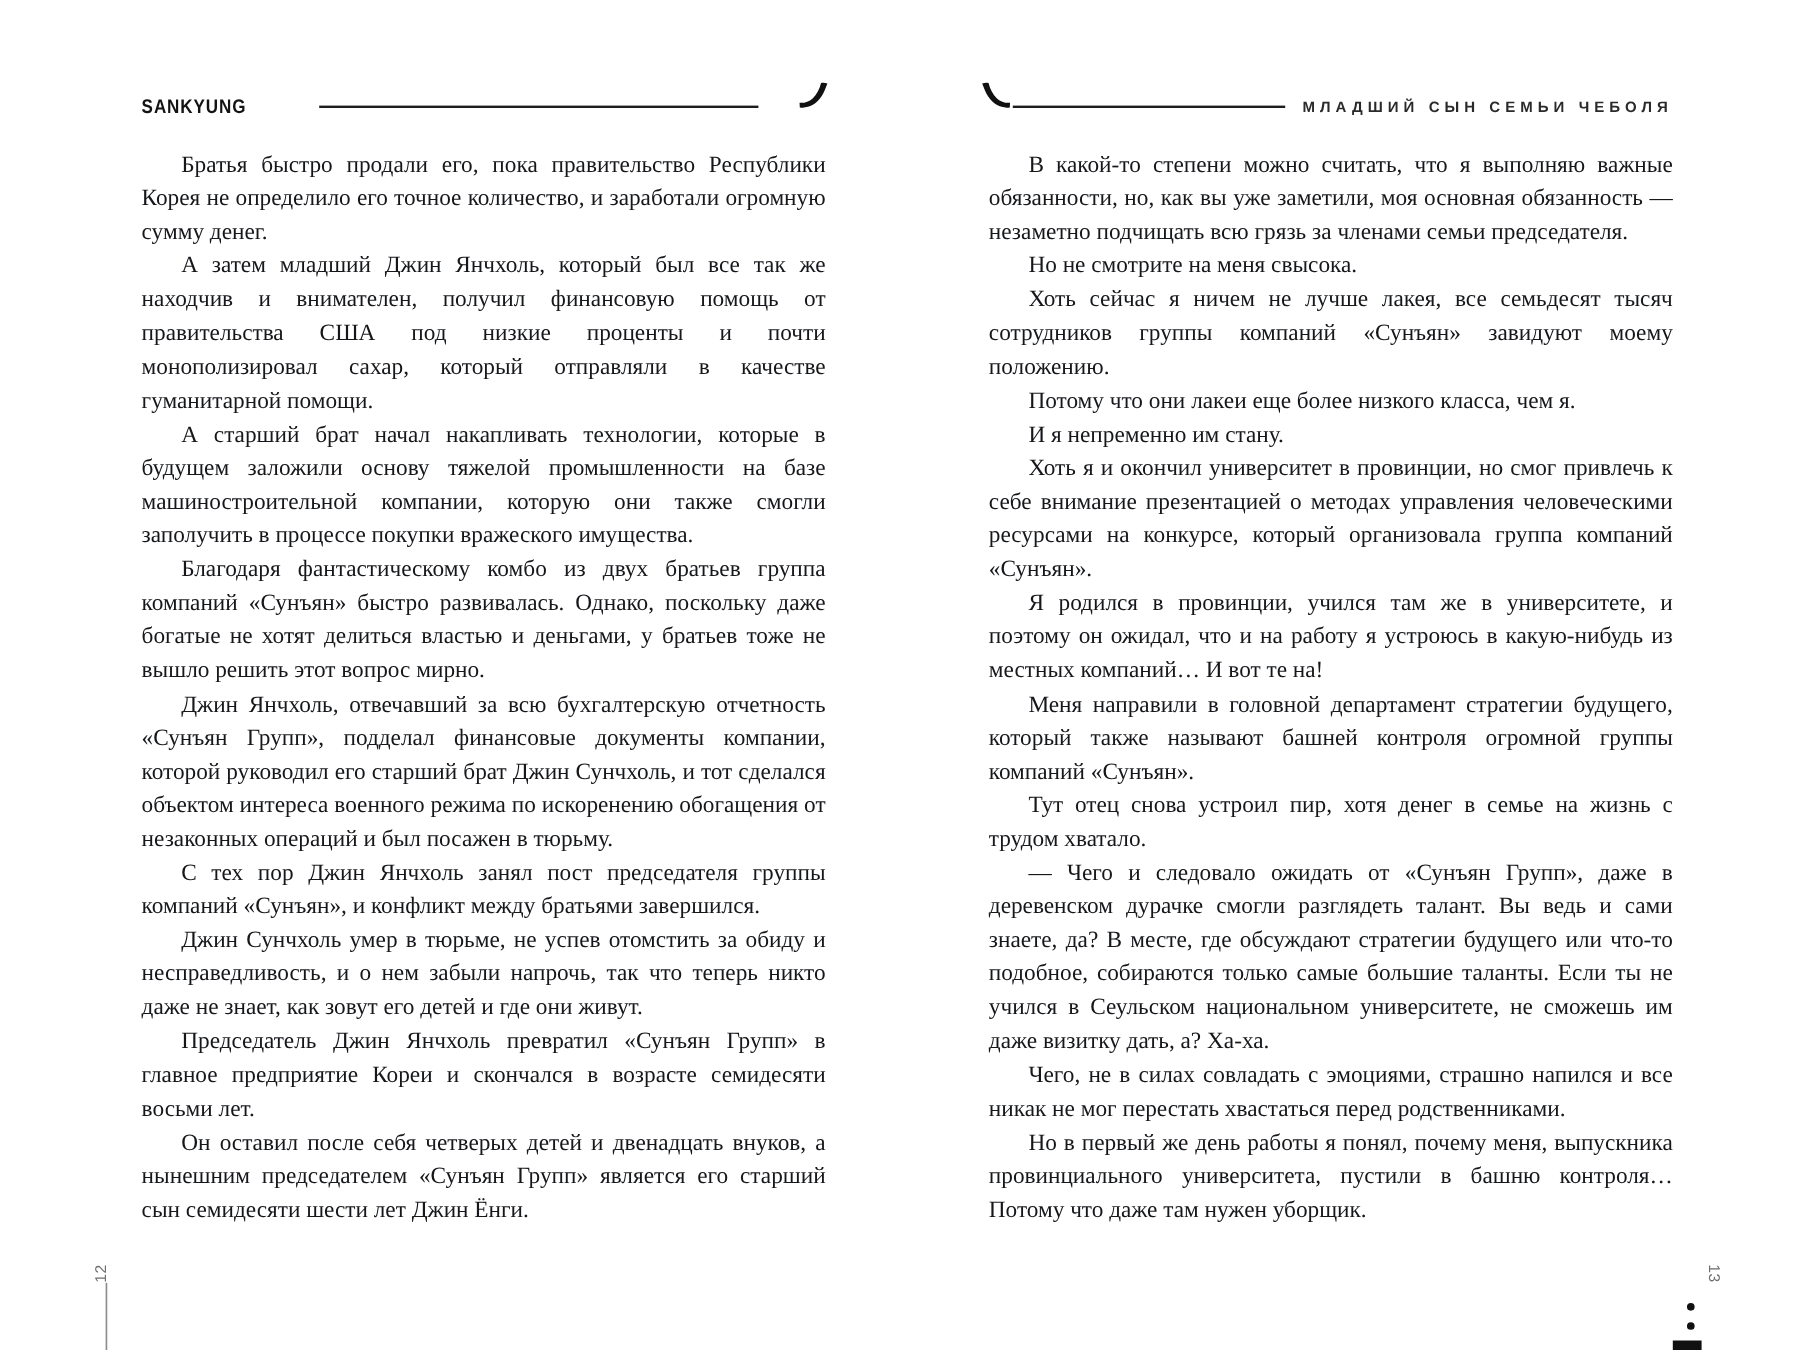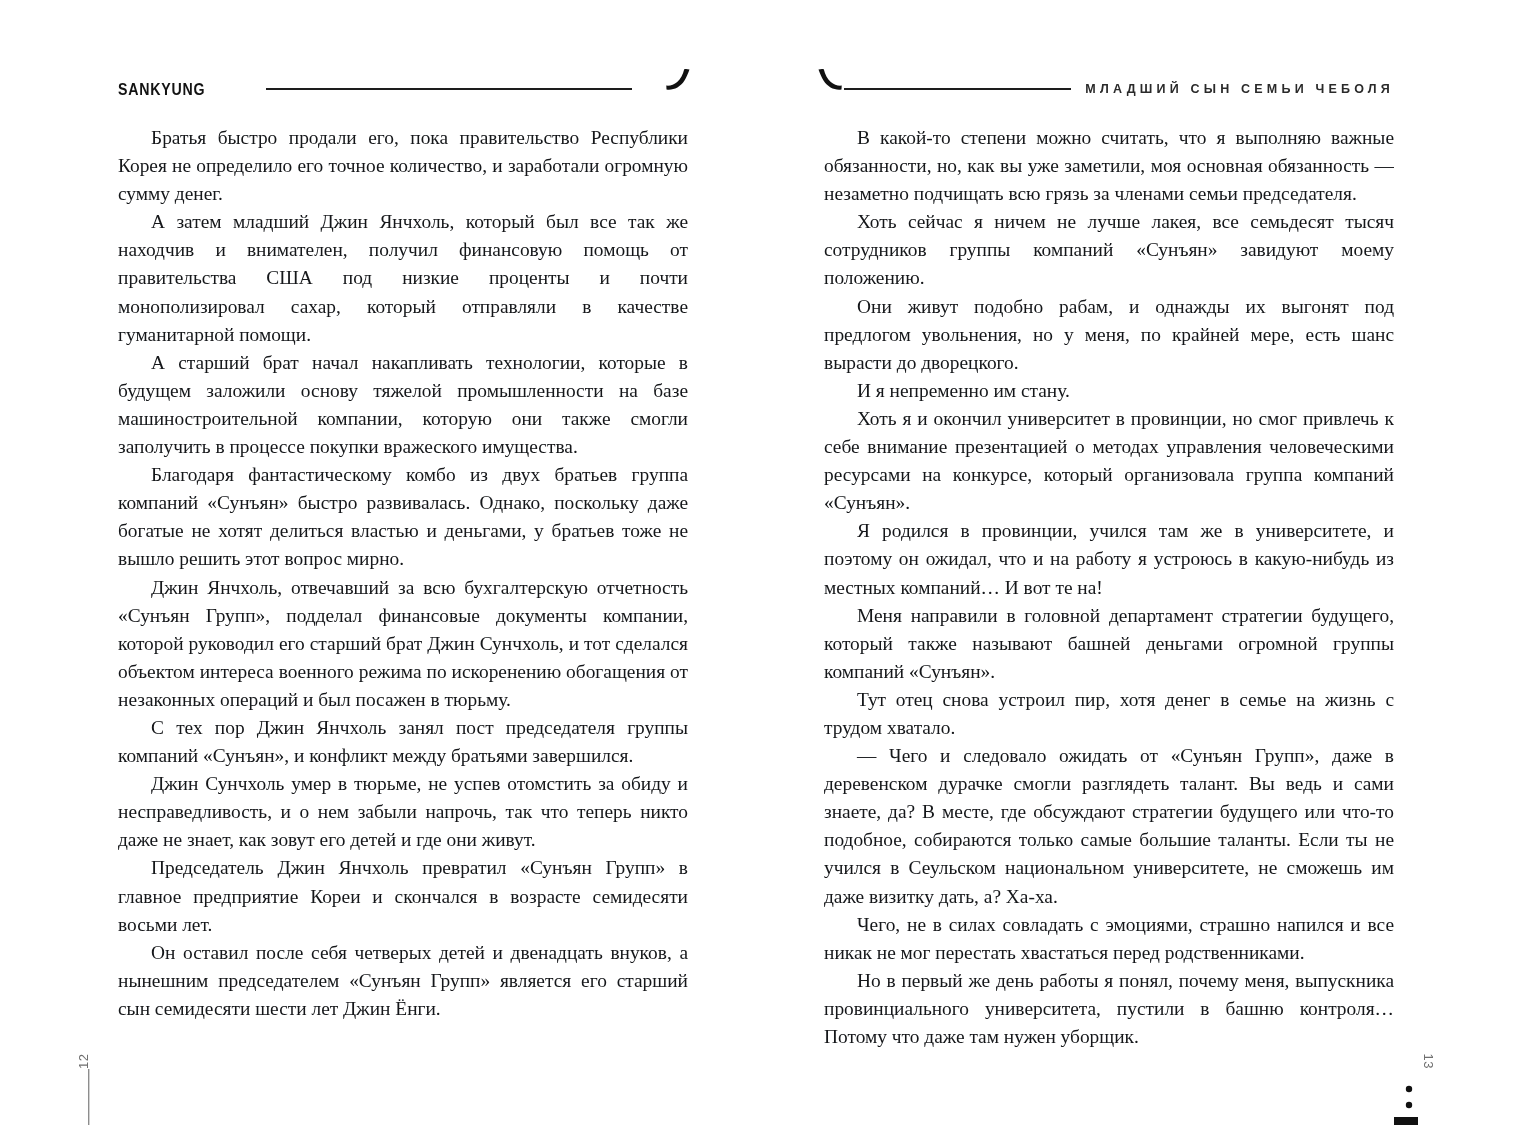--- a/index.html
+++ b/index.html
@@ -194,26 +194,27 @@
                    C 6.4 1.0 8.2 0.8 9.8 1.2 C 11.0 6.2 13.4 11.0 16.8 14.0
                    C 20.0 16.8 23.8 18.0 27.7 17.6 Z" fill="#111111"></path>
         </svg>
       </span>
       <span class="rule"></span>
       <span class="runhead-title">МЛАДШИЙ СЫН СЕМЬИ ЧЕБОЛЯ</span>
     </div>
 
     <div class="column col-right">
       <p>В какой-то степени можно считать, что я выполняю важные обязанности, но, как вы уже заметили, моя основная обязанность — незаметно подчищать всю грязь за членами семьи председателя.</p>
+      <p>Но не смотрите на меня свысока.</p>
       <p>Хоть сейчас я ничем не лучше лакея, все семьдесят тысяч сотрудников группы компаний «Сунъян» завидуют моему положению.</p>
-      <p>Они живут подобно рабам, и однажды их выгонят под предлогом увольнения, но у меня, по крайней мере, есть шанс вырасти до дворецкого.</p>
+      <p>Потому что они лакеи еще более низкого класса, чем я.</p>
       <p>И я непременно им стану.</p>
       <p>Хоть я и окончил университет в провинции, но смог привлечь к себе внимание презентацией о методах управления человеческими ресурсами на конкурсе, который организовала группа компаний «Сунъян».</p>
       <p>Я родился в провинции, учился там же в университете, и поэтому он ожидал, что и на работу я устроюсь в какую-нибудь из местных компаний… И вот те на!</p>
-      <p>Меня направили в головной департамент стратегии будущего, который также называют башней деньгами огромной группы компаний «Сунъян».</p>
+      <p>Меня направили в головной департамент стратегии будущего, который также называют башней контроля огромной группы компаний «Сунъян».</p>
       <p>Тут отец снова устроил пир, хотя денег в семье на жизнь с трудом хватало.</p>
       <p>— Чего и следовало ожидать от «Сунъян Групп», даже в деревенском дурачке смогли разглядеть талант. Вы ведь и сами знаете, да? В месте, где обсуждают стратегии будущего или что-то подобное, собираются только самые большие таланты. Если ты не учился в Сеульском национальном университете, не сможешь им даже визитку дать, а? Ха-ха.</p>
       <p>Чего, не в силах совладать с эмоциями, страшно напился и все никак не мог перестать хвастаться перед родственниками.</p>
       <p>Но в первый же день работы я понял, почему меня, выпускника провинциального университета, пустили в башню контроля… Потому что даже там нужен уборщик.</p>
 
     </div>
 
     <div class="folio folio-right">
       <span class="folio-num">13</span>
       <span class="folio-art">

